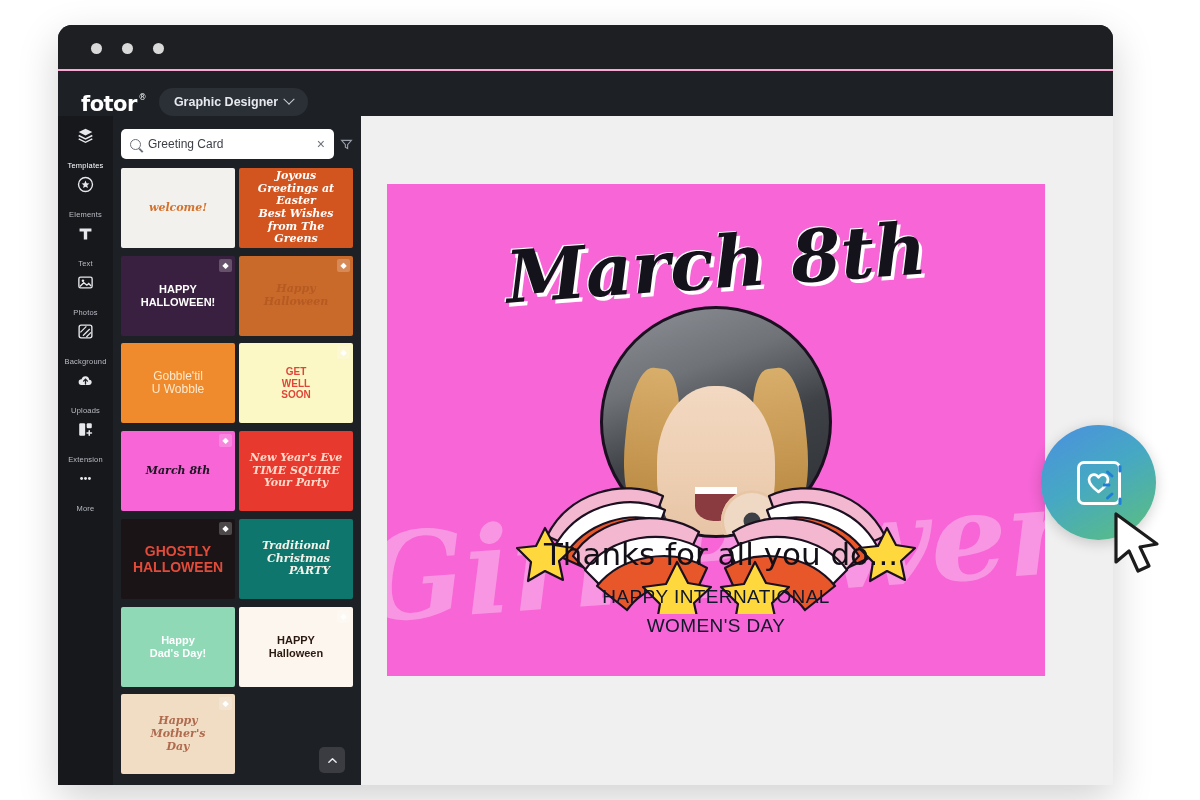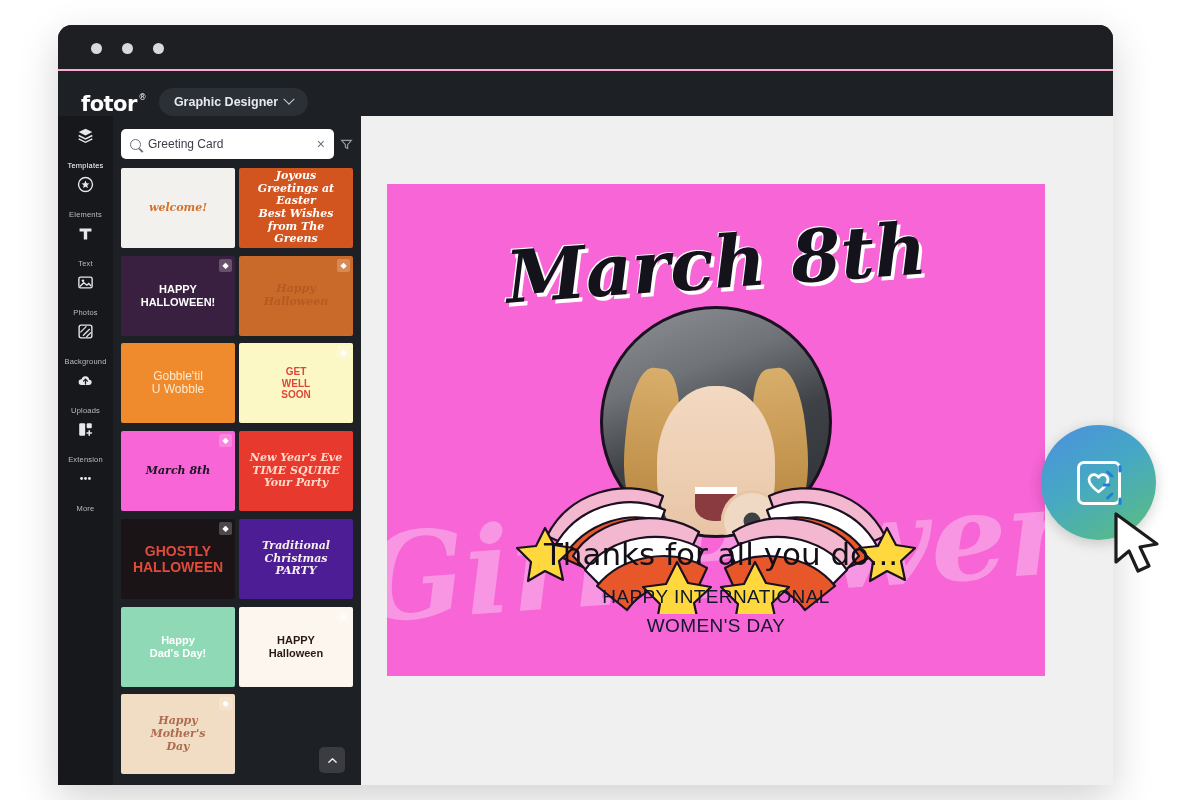--- a/index.html
+++ b/index.html
@@ -304,21 +304,21 @@
             <div class="thumb" style="background: rgb(232, 57, 47);">
               <div class="tt" style="color: rgb(255, 217, 201); white-space: pre-line; padding: 0px 6px; font-family: &quot;DejaVu Serif&quot;, serif; font-style: italic; font-weight: bold; font-size: 11px;">New Year's Eve
 TIME SQUIRE
 Your Party</div>
             </div>
             <div class="thumb" style="background: rgb(26, 20, 22);">
               <div class="tt" style="color: rgb(226, 75, 58); white-space: pre-line; padding: 0px 6px; font-weight: bold; font-size: 14px;">GHOSTLY
 HALLOWEEN</div>
               <div class="badge">◆</div>
             </div>
-            <div class="thumb" style="background: #4c1d95;">
+            <div class="thumb" style="background: #0f766e; text-align: right;">
               <div class="tt" style="color: rgb(246, 242, 234); white-space: pre-line; padding: 0px 6px; font-family: &quot;DejaVu Serif&quot;, serif; font-style: italic; font-weight: bold; font-size: 11px;">Traditional
 Christmas
 PARTY</div>
             </div>
             <div class="thumb" style="background: rgb(143, 217, 182);">
               <div class="tt" style="color: rgb(255, 255, 255); white-space: pre-line; padding: 0px 6px; font-weight: bold; font-size: 11px;">Happy
 Dad's Day!</div>
             </div>
             <div class="thumb" style="background: rgb(253, 246, 239);">
               <div class="tt" style="color: rgb(43, 26, 18); white-space: pre-line; padding: 0px 6px; font-weight: bold; font-size: 11px;">HAPPY

